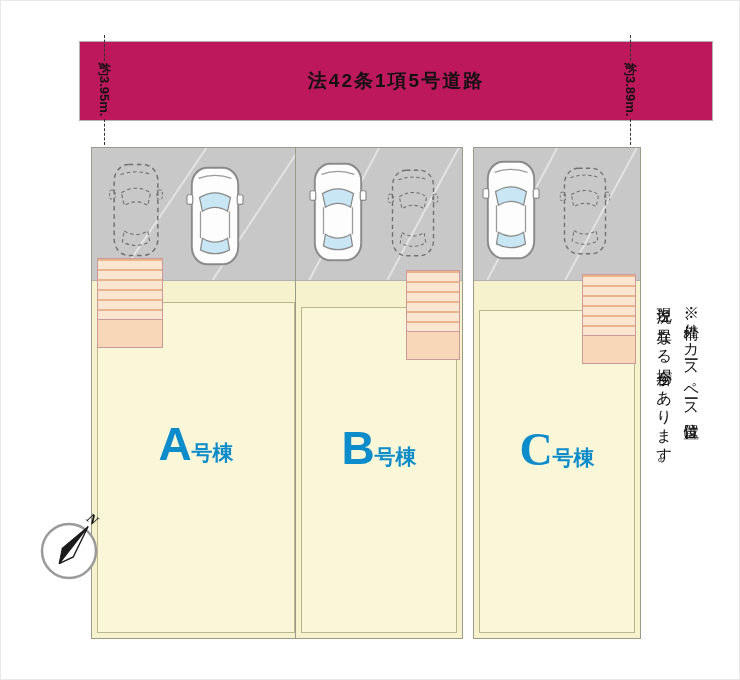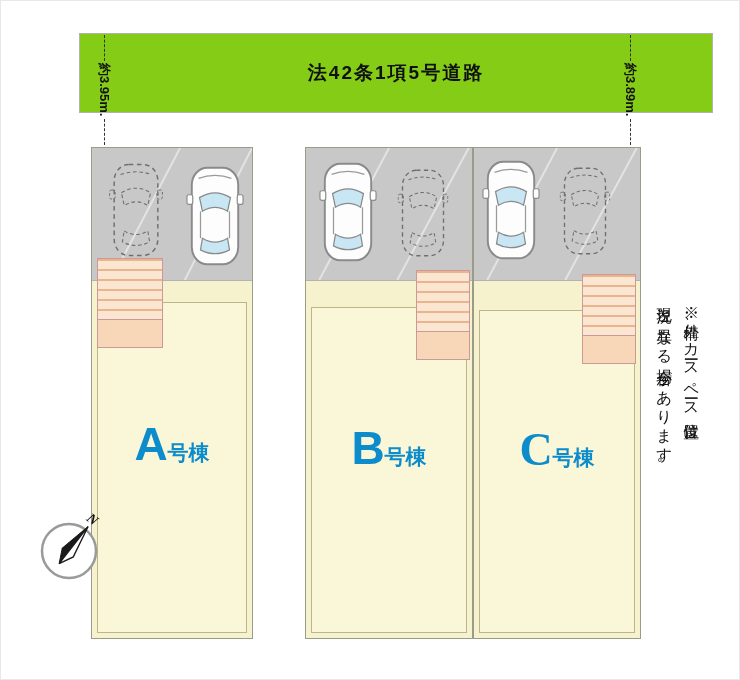--- a/index.html
+++ b/index.html
@@ -1,37 +1,37 @@
 <!DOCTYPE html>
 <html><head>
 <meta charset="utf-8">
 <style>
   html,body{margin:0;padding:0;background:#fff;}
   .page{position:relative;width:740px;height:680px;background:#ffffff;overflow:hidden;
         font-family:"Liberation Sans",sans-serif;border:1px solid #e8e8e8;box-sizing:border-box;}
 
   
-  .road{position:absolute;left:78px;top:32px;width:634px;height:80px;
-        background:#84cc16;border:1px solid #b2b2b2;box-sizing:border-box;}
+  .road{position:absolute;left:78px;top:40px;width:634px;height:80px;
+        background:#be185d;border:1px solid #b2b2b2;box-sizing:border-box;}
   .road-label{position:absolute;left:0;right:0;top:50%;transform:translateY(-50%);
         text-align:center;font-size:19px;font-weight:bold;color:#111;letter-spacing:2px;}
 
   
   .dim{position:absolute;display:flex;flex-direction:column;align-items:center;width:22px;}
   .dim .tick{flex:1;width:0;border-left:1.5px dashed #333;}
   .dim .dim-text{writing-mode:vertical-rl;text-orientation:sideways;
         font-size:13px;font-weight:bold;color:#111;padding:2px 0;white-space:nowrap;}
   .dim-left{left:92px;top:34px;height:110px;}
   .dim-right{left:618px;top:34px;height:110px;}
 
   
   .parcel{position:absolute;top:146px;height:492px;background:#f5f2cd;
         border:1px solid #9b9b8a;box-sizing:border-box;}
-  .parcel-a{left:90px;width:162px;}
-  .parcel-b{left:304px;width:168px;}
+  .parcel-a{left:90px;width:210px;}
+  .parcel-b{left:294px;width:168px;}
   .parcel-c{left:472px;width:168px;font-family:Liberation Serif, serif;}
 
   .parking{position:absolute;left:0;right:0;top:0;height:132px;background:#c8c8c8;
         border-bottom:1px solid #b2b2b2;}
   .hatch{position:absolute;left:0;top:0;width:100%;height:100%;}
 
   .car{position:absolute;}
 
   .stairs{position:absolute;z-index:3;}
   .steps{background:repeating-linear-gradient(180deg,#e9b48e 0 2px,#fbe6d2 2px 10px);

